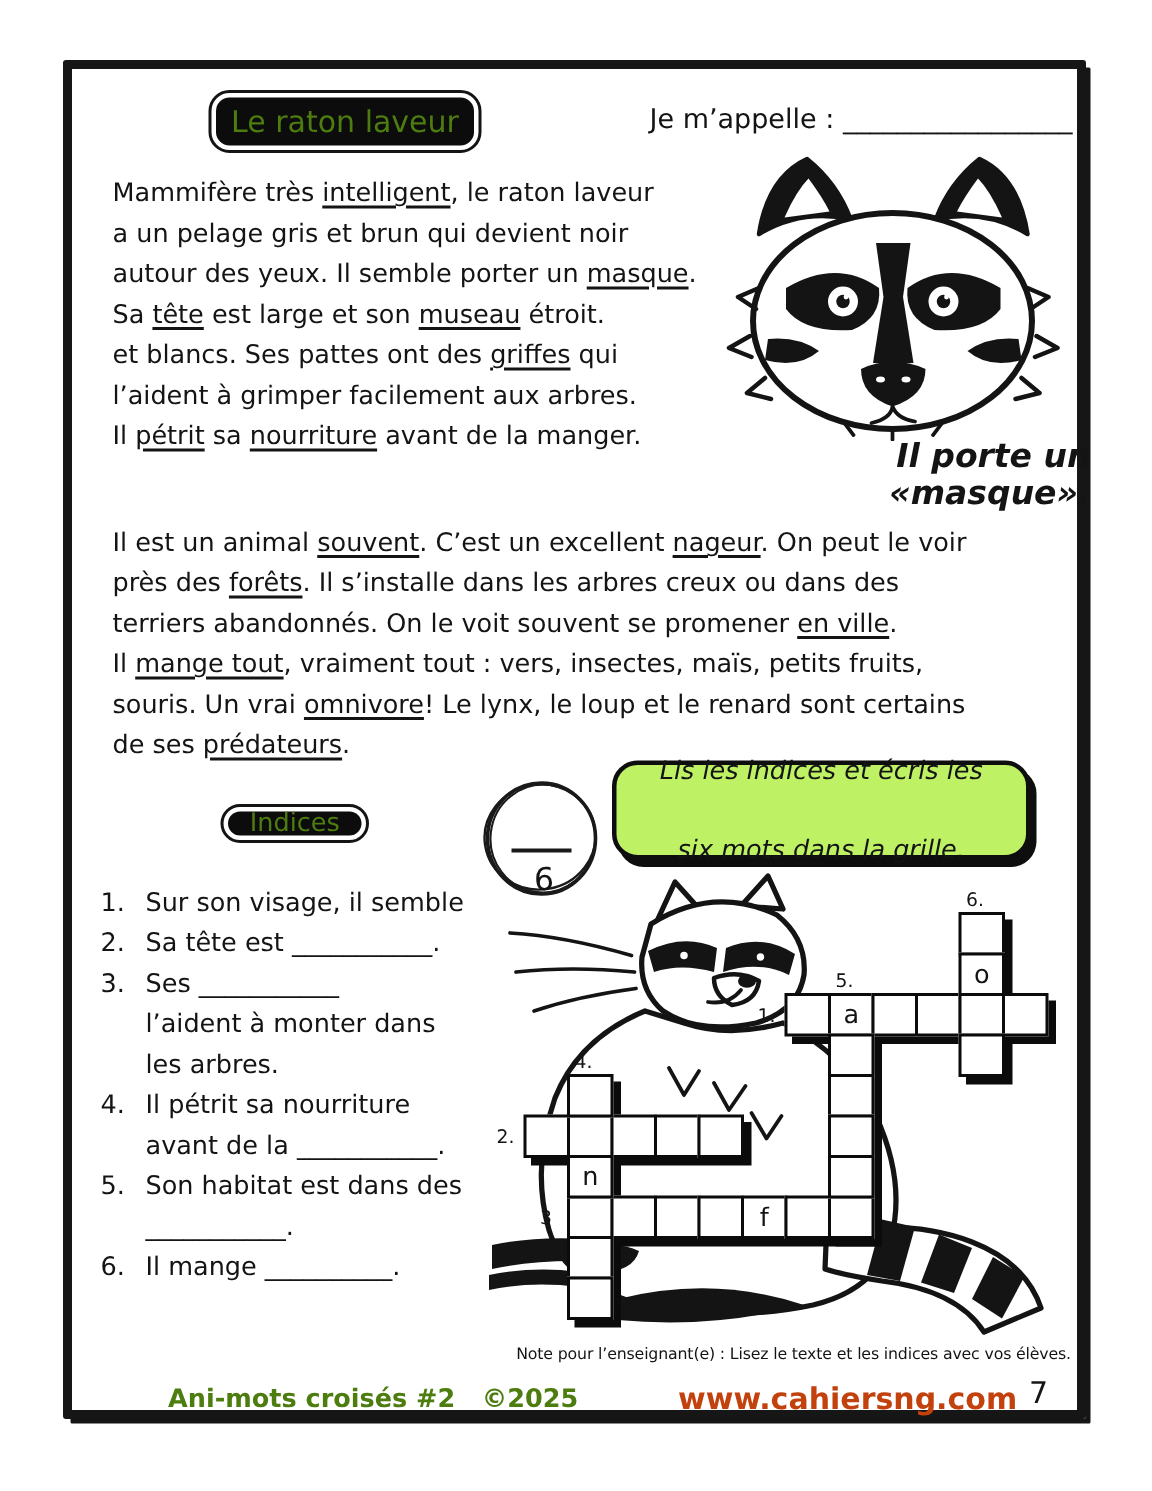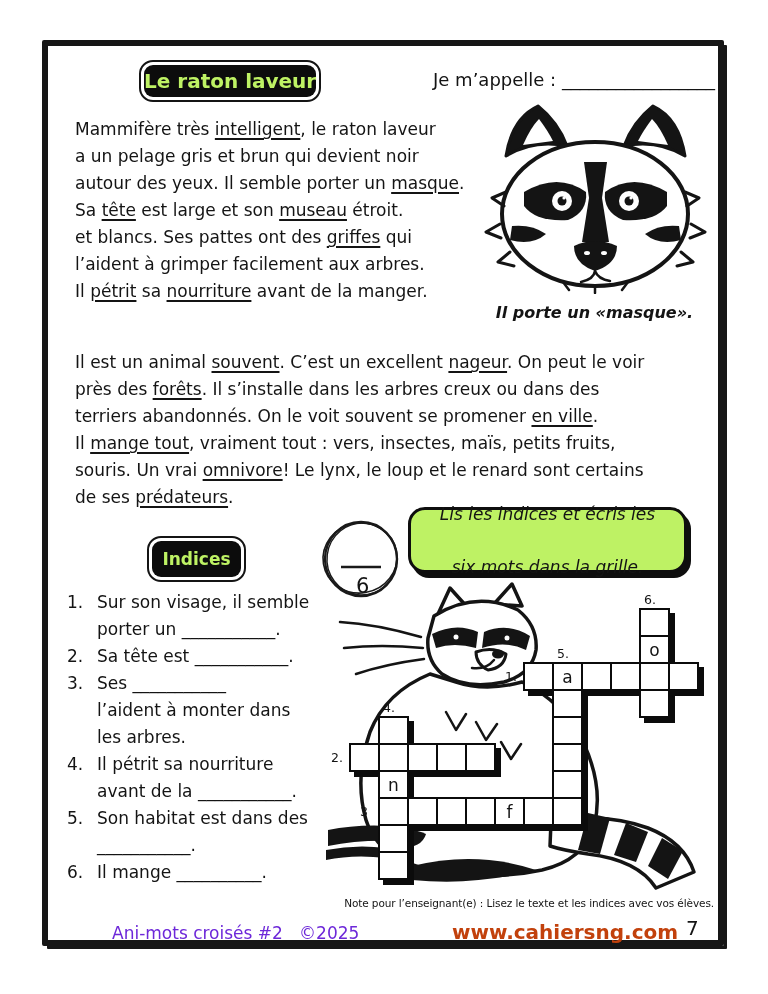--- a/index.html
+++ b/index.html
@@ -8,43 +8,43 @@
   .abs{position:absolute;}
 
   
   .frame{position:absolute;left:42px;top:40px;width:682px;height:906px;
          border:6px solid #161616;border-radius:2px;box-sizing:border-box;
          box-shadow:4px 4px 0 -1px #161616;background:transparent;}
 
   
   .badge-outer{position:absolute;border:2px solid #141414;border-radius:14px;
                padding:3px;background:#fff;box-sizing:border-box;display:flex;}
-  .badge-inner{flex:1;background:#0c0c0c;color:#bef264;border-radius:9px;
+  .badge-inner{flex:1;background:#0c0c0c;color:#4d7c0f;border-radius:9px;
                display:flex;align-items:center;justify-content:center;
-               font-weight:bold;white-space:nowrap;}
+               font-weight:normal;white-space:nowrap;}
   #title-badge{left:139px;top:60px;width:182px;height:42px;}
   #title-badge .badge-inner{font-size:20px;}
-  #indices-badge{left:147px;top:536px;width:99px;height:46px;}
+  #indices-badge{left:147px;top:536px;width:99px;height:26px;}
   #indices-badge .badge-inner{font-size:17px;}
 
   
   #name-line{left:433px;top:69px;font-size:18px;white-space:nowrap;}
   #name-blank{letter-spacing:0px;}
 
   
   .para{position:absolute;font-size:17px;line-height:27px;}
   #para-1{left:75px;top:116px;width:425px;}
   #para-2{left:75px;top:349px;width:648px;}
   .tline{white-space:nowrap;}
   .u{text-decoration:underline;text-decoration-thickness:1.6px;text-underline-offset:3px;}
 
   
   #raccoon-face{left:478px;top:102px;}
-  #face-caption{left:462px;top:303px;width:265px;text-align:center;
-                font-size:16px;font-weight:bold;font-style:italic;}
+  #face-caption{left:462px;top:292px;width:265px;text-align:right;
+                font-size:22px;font-weight:bold;font-style:italic;}
 
   
   #score-circle{left:319px;top:515px;}
 
   
   #bubble{left:408px;top:507px;width:279px;height:66px;background:#bef264;
           border:3px solid #0e0e0e;border-radius:17px;box-shadow:4px 5px 0 #0e0e0e;
           display:flex;flex-direction:column;align-items:center;justify-content:center;
           font-size:17px;font-style:italic;line-height:24px;box-sizing:border-box;z-index:5;gap:29px;}
 
@@ -58,21 +58,21 @@
   #crossword{left:0;top:0;width:768px;height:994px;pointer-events:none;}
   .xshadow{position:absolute;background:#0b0b0b;z-index:1;}
   .xcell{position:absolute;background:#fff;border:2px solid #0b0b0b;box-sizing:border-box;
          z-index:2;display:flex;align-items:center;justify-content:center;
          font-size:17px;pointer-events:auto;}
   .xlabel{position:absolute;z-index:3;font-size:12.5px;color:#141414;}
   #raccoon-sitting{left:326px;top:582px;z-index:0;}
 
   
   #teacher-note{right:54px;top:897px;font-size:10.5px;white-space:nowrap;letter-spacing:-0.1px;}
-  #footer-series{left:112px;top:923px;font-size:17px;font-weight:normal;color:#6d28d9;white-space:nowrap;}
+  #footer-series{left:112px;top:923px;font-size:17px;font-weight:bold;color:#4d7c0f;white-space:nowrap;}
   #footer-url{left:452px;top:920px;font-size:20px;font-weight:bold;color:#c2410c;white-space:nowrap;}
   #page-number{left:686px;top:916px;font-size:20px;}
 </style>
 </head>
 <body>
 
 <div id="canvas">
 
   <div class="frame"></div>
 
@@ -150,21 +150,20 @@
   <div id="bubble" class="abs">
     <span>Lis les indices et écris les</span>
     <span>six mots dans la grille.</span>
   </div>
 
   <div id="clues" class="abs">
       <div class="clue">
         <span class="clue-num">1.</span>
         <div class="clue-text">
           <div>Sur son visage, il semble</div>
-          <div>porter un ___________.</div>
         </div>
       </div>
       <div class="clue">
         <span class="clue-num">2.</span>
         <div class="clue-text">
           <div>Sa tête est ___________.</div>
         </div>
       </div>
       <div class="clue">
         <span class="clue-num">3.</span>

